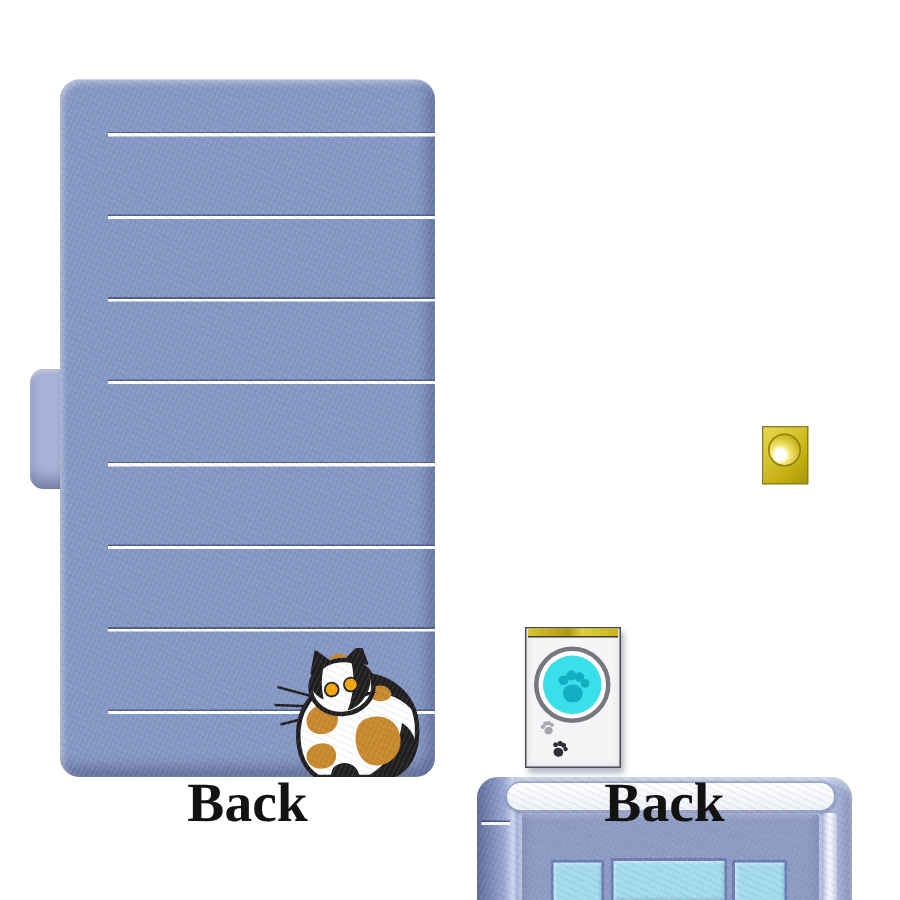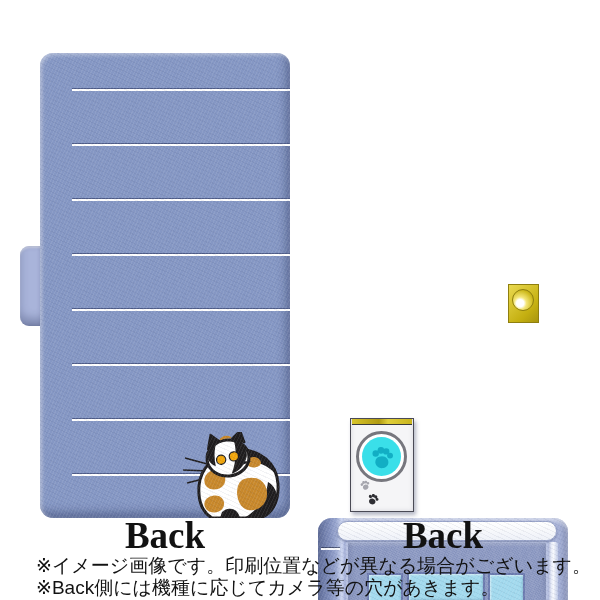--- a/index.html
+++ b/index.html
@@ -179,18 +179,14 @@
         <circle cx="26" cy="12" r="4.6"></circle>
           <circle cx="31.5" cy="18" r="4.2"></circle>
         <path d="M20,19 C26,19 30,24 29,29 C28,34 24,36 19.5,36 C15,36 11,33 10.5,28 C10,23 14,19 20,19 Z"></path>
       </g>
     </svg>
   </div>
 
   <div class="view-label label-back">Back</div>
   <div class="view-label label-front">Back</div>
 
-  <div class="notes">
-    <div>※イメージ画像です。印刷位置などが異なる場合がございます。</div>
-    <div>※Back側には機種に応じてカメラ等の穴があきます。</div>
-  </div>
 
 </div>
 
 </body></html>

